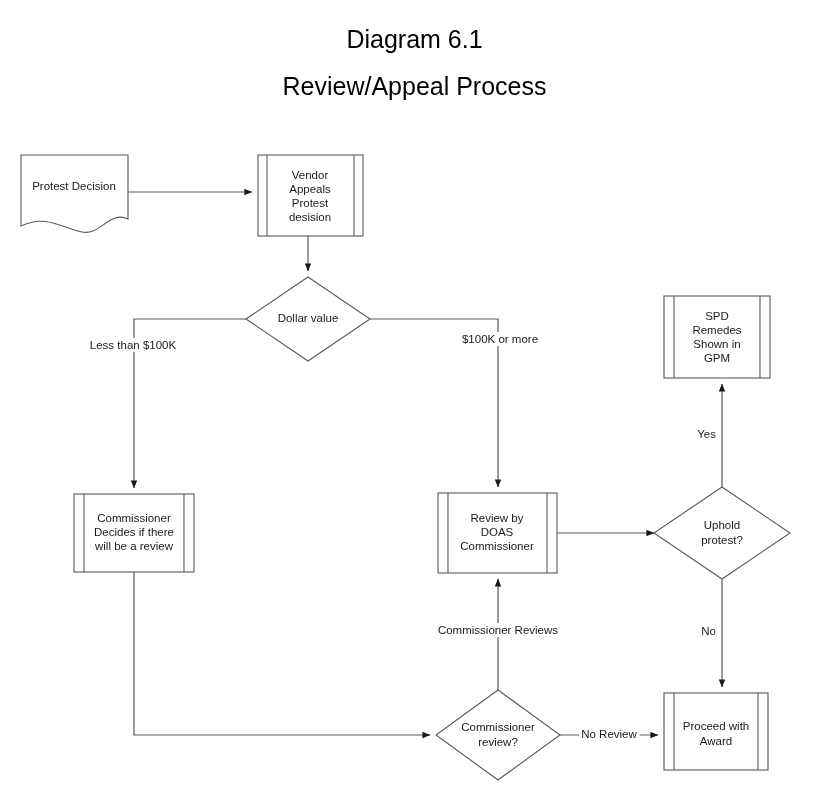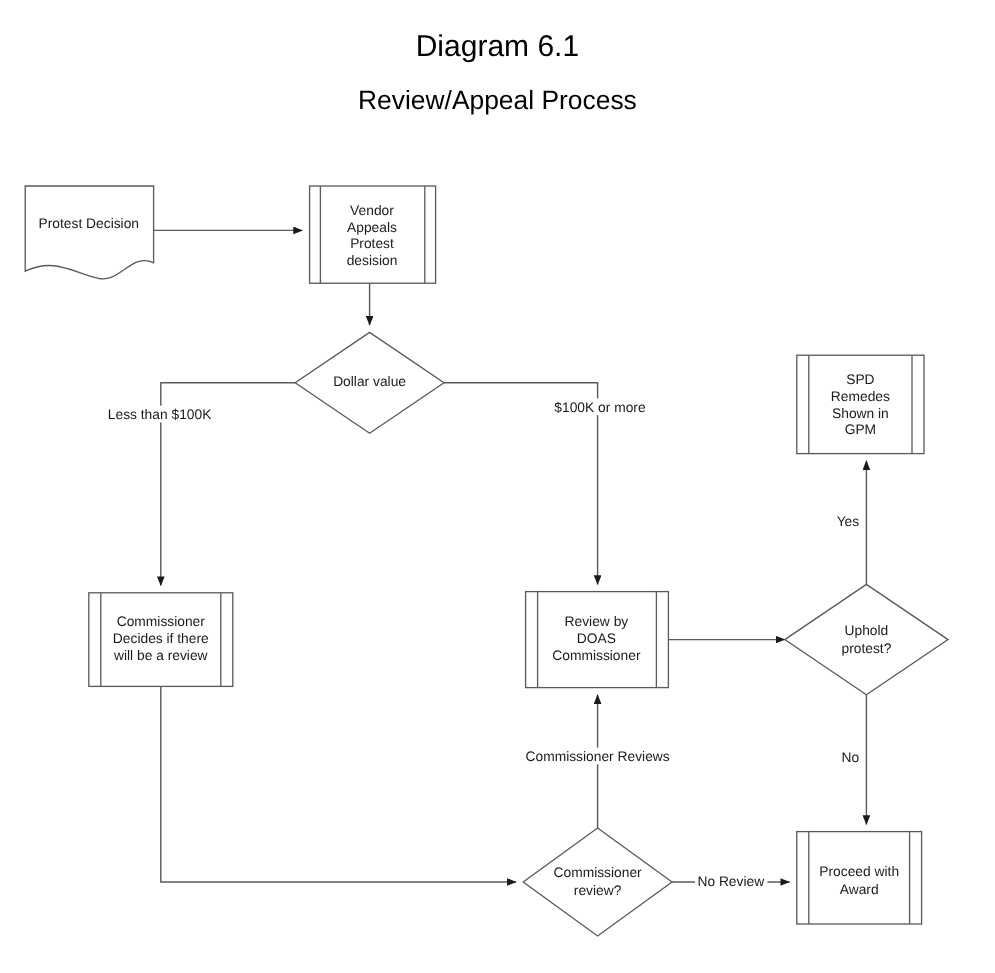--- a/index.html
+++ b/index.html
@@ -32,21 +32,21 @@
     padding-top: 24px;
     font-size: 25px;
     font-weight: normal;
     line-height: 1.2;
     color: #000;
     font-family: "Liberation Sans", sans-serif;
   }
   .title-sub {
     margin: 0;
     padding-top: 17px;
-    font-size: 22px;
+    font-size: 25px;
     font-weight: normal;
     line-height: 1.2;
     color: #000;
     font-family: "Liberation Sans", sans-serif;
   }
   svg.flow {
     position: absolute;
     top: 0;
     left: 0;
     width: 829px;

